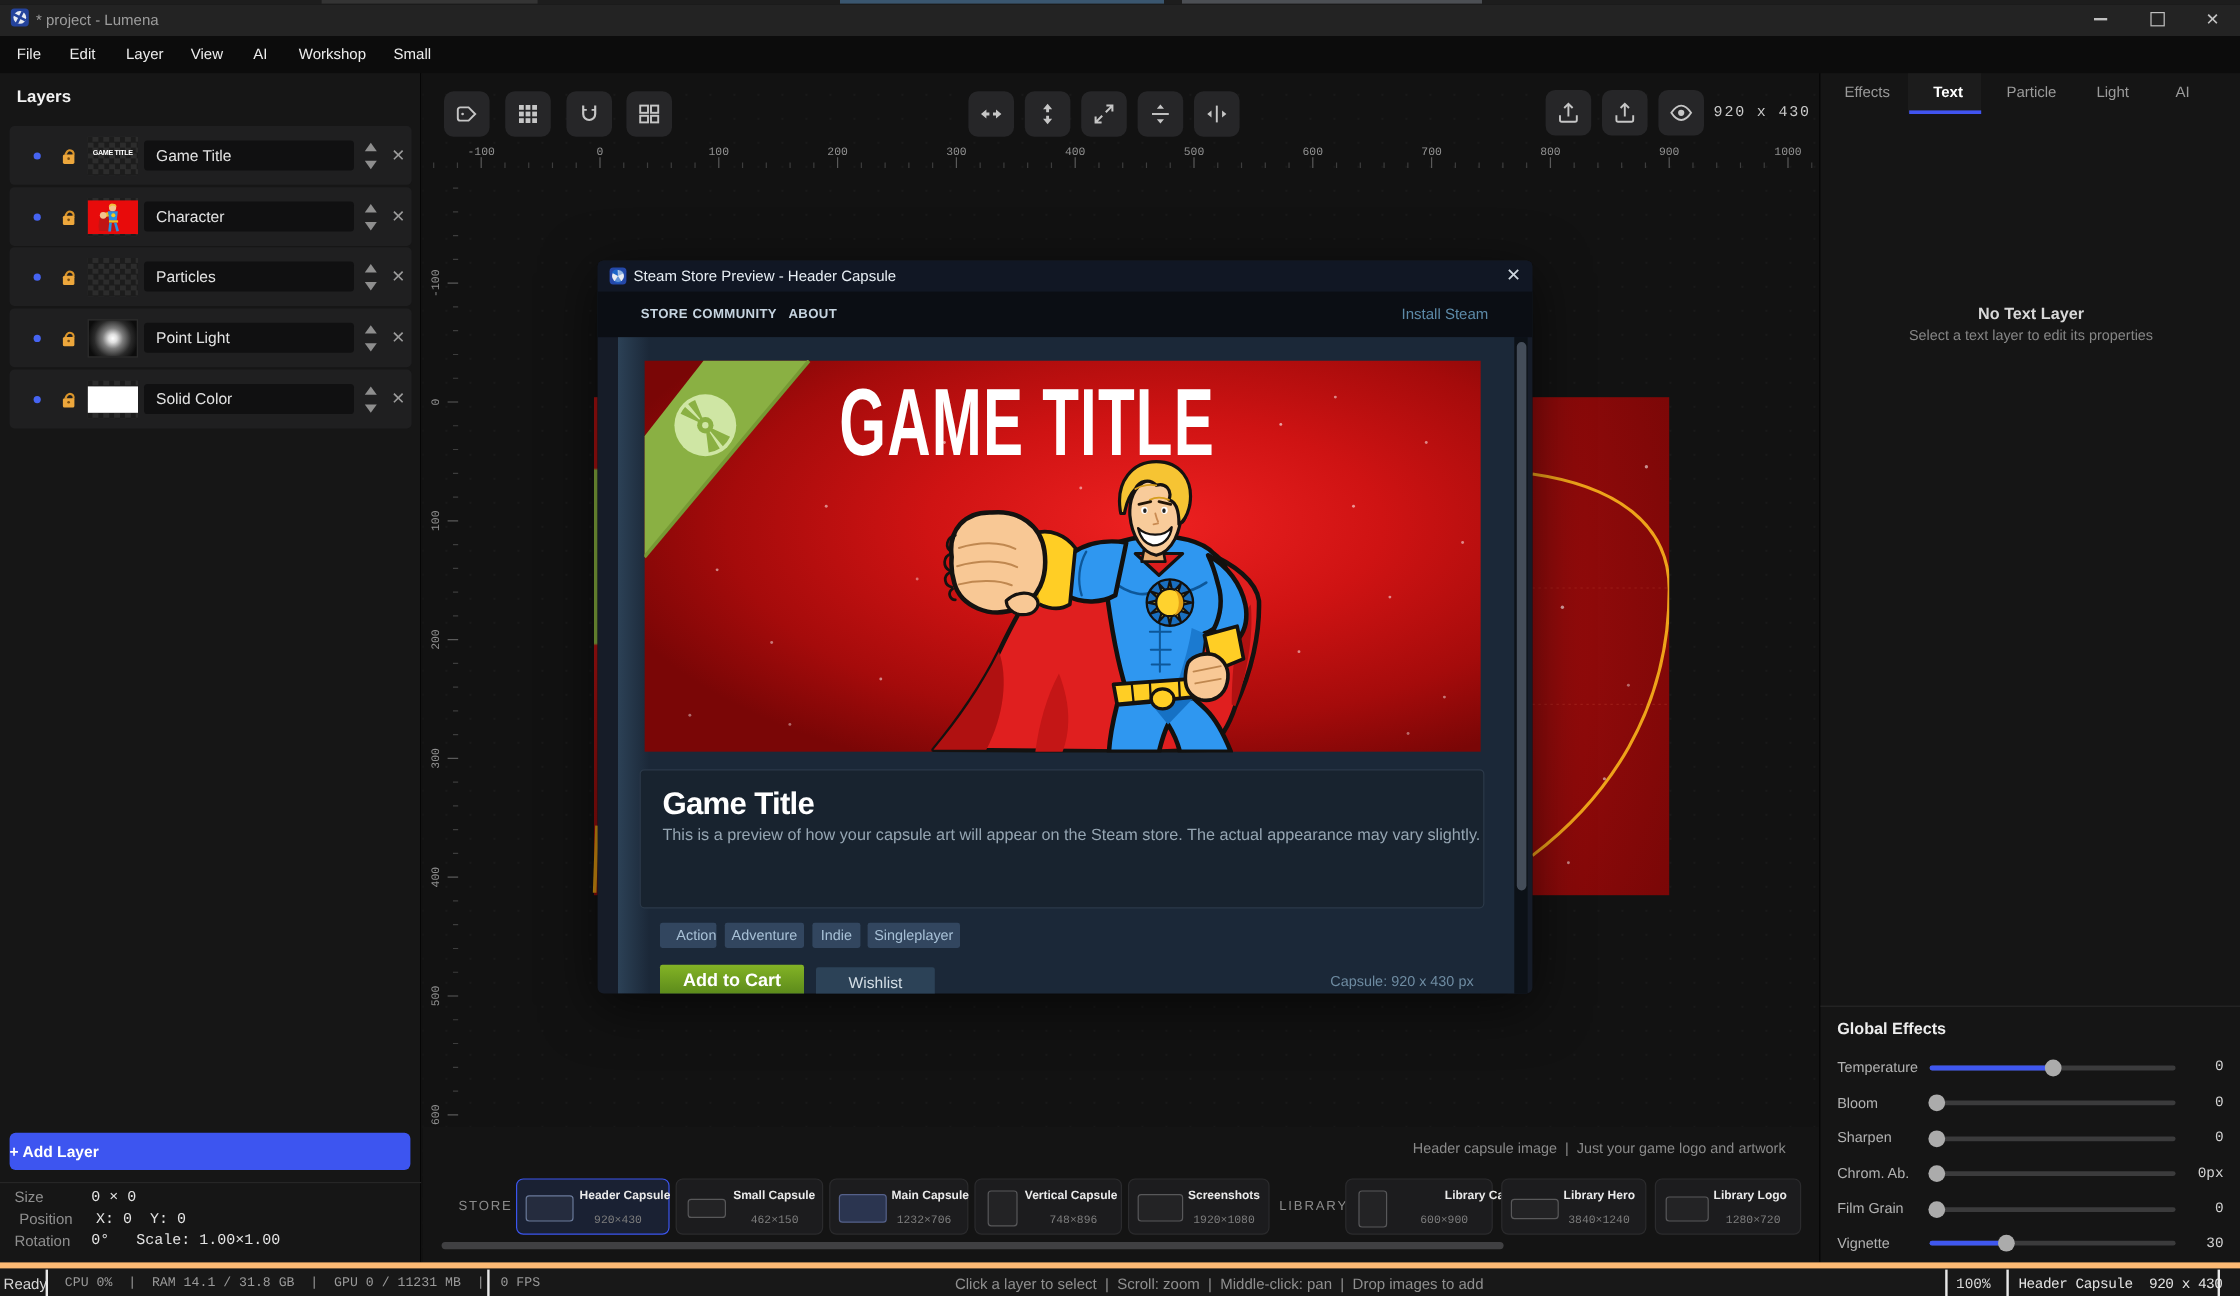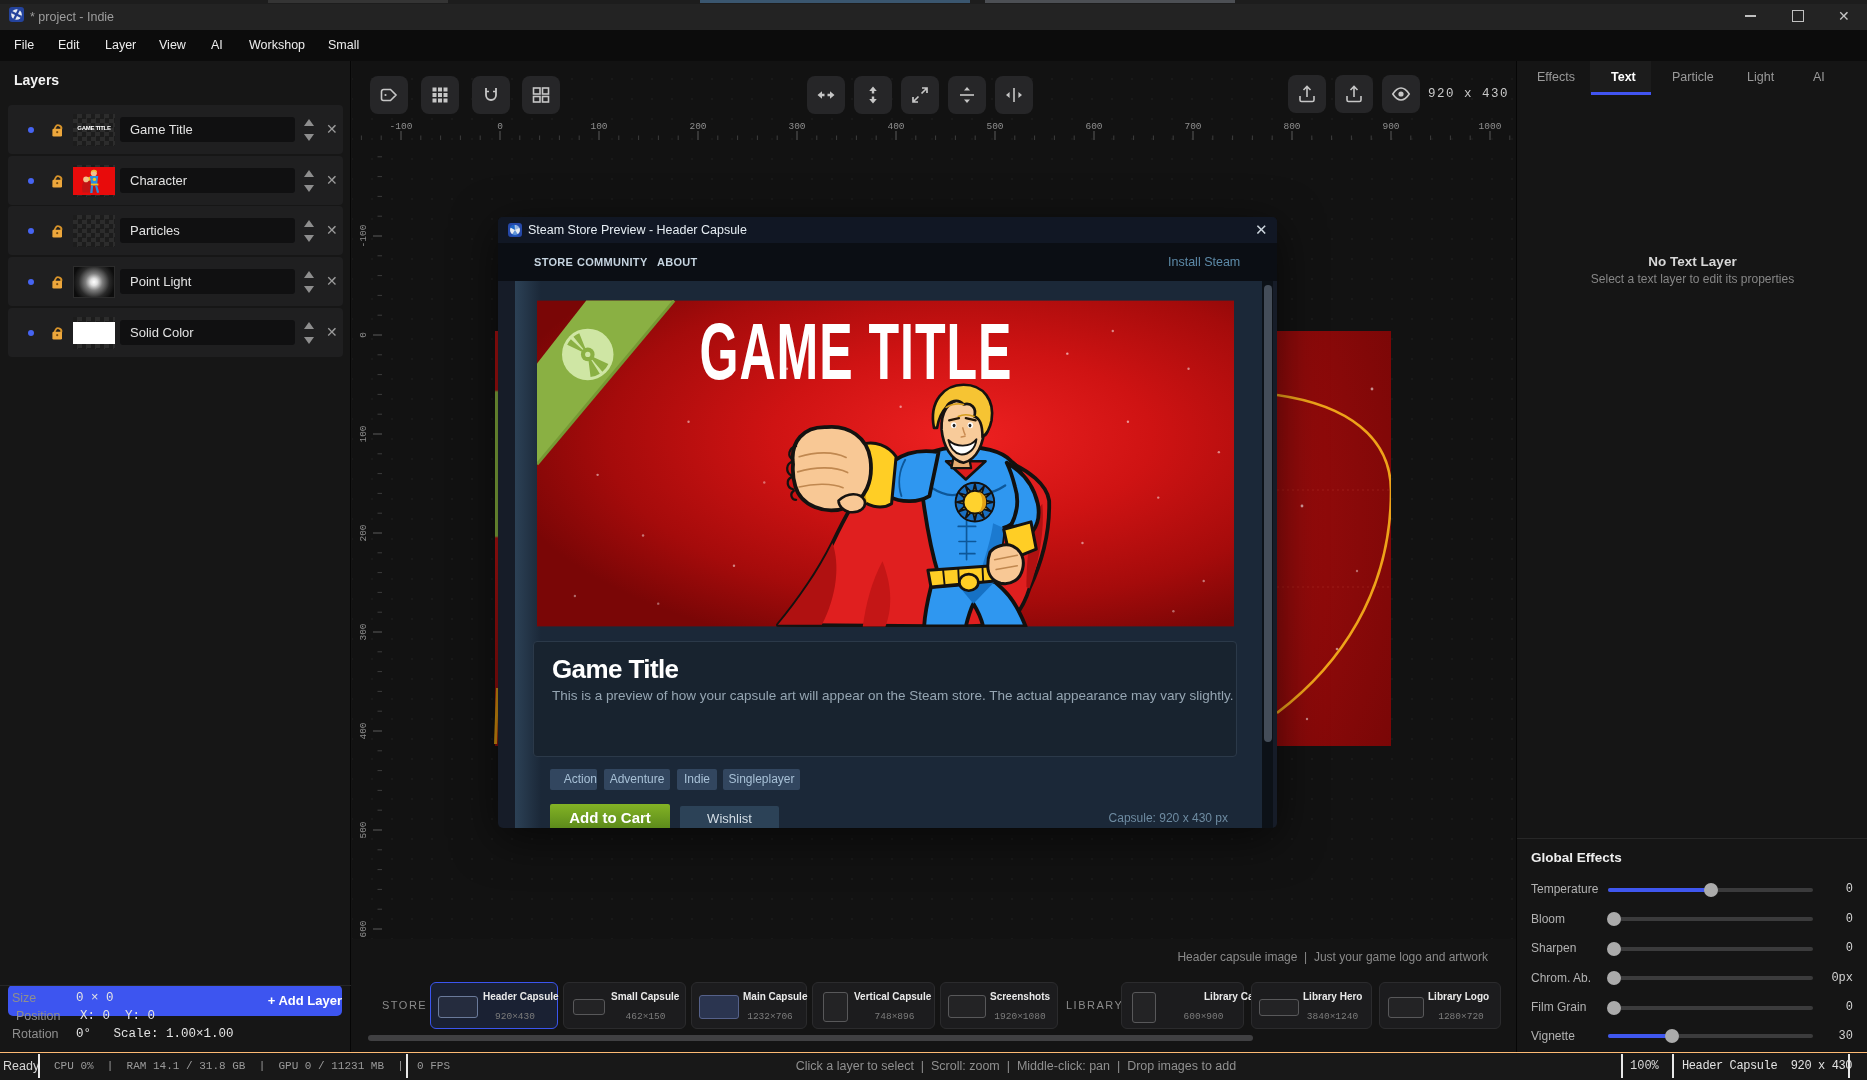--- a/index.html
+++ b/index.html
@@ -42,21 +42,21 @@
   <div class="abs" style="left:0;top:4px;width:1867px;height:26px;background:#232323;"></div>
   <div class="abs" style="left:9px;top:7px;width:15px;height:15px;border-radius:3px;background:#24439c;">
     <svg width="15" height="15">
         <circle cx="7.5" cy="7.5" r="5.3" fill="#e8ecf2"></circle>
     <g stroke="#24439c" stroke-width="2.2">
           <line x1="2.6" y1="5" x2="12.4" y2="10"></line>
           <line x1="10" y1="2.6" x2="5" y2="12.4"></line>
         </g>
       </svg>
   </div>
-  <div class="abs" style="left:30px;top:4px;height:26px;line-height:26px;color:#9d9d9d;font-size:12.5px;">* project - Indie</div>
+  <div class="abs" style="left:30px;top:4px;height:26px;line-height:26px;color:#9d9d9d;font-size:12.5px;">* project - Lumena</div>
   <div class="abs" style="left:1745px;top:15px;width:11px;height:1.5px;background:#c0c0c0;"></div>
   <div class="abs" style="left:1792px;top:10px;width:10px;height:10px;border:1.2px solid #c0c0c0;"></div>
   <div class="abs" style="left:1838px;top:9px;color:#c4c4c4;font-size:14px;line-height:14px;">✕</div>
 
   <div class="abs" style="left:0;top:30px;width:1867px;height:31px;background:#0c0c0c;">
     <div class="menu" style="left:14px;">File</div>
     <div class="menu" style="left:58px;">Edit</div>
     <div class="menu" style="left:105px;">Layer</div>
     <div class="menu" style="left:159px;">View</div>
     <div class="menu" style="left:211px;">AI</div>
@@ -143,21 +143,21 @@
         </svg>
       <div class="lthumb checker">
           <div style="position:absolute;left:0;top:5px;width:42px;height:22px;background:#fff;"></div>
         </div>
       <div class="lname">Solid Color</div>
         <div class="lup"></div>
         <div class="ldn"></div>
         <div class="lx">✕</div>
     </div>
     <div class="abs" style="left:8px;top:883px;width:334px;height:31px;border-radius:5px;background:#3d55f0;
-         text-align:right;line-height:31px;color:#fff;font-size:13px;font-weight:bold;margin-top:41px;">+ Add Layer</div>
+         text-align:left;line-height:31px;color:#fff;font-size:13px;font-weight:bold;">+ Add Layer</div>
     <div class="abs" style="left:0;top:924px;width:351px;height:1px;background:#262626;"></div>
     <div class="abs" style="left:12px;top:930px;width:330px;height:16px;color:#8f8f8f;font-size:12.5px;">Size
       <span class="mono" style="position:absolute;left:64px;color:#e3e3e3;">0 × 0</span></div>
     <div class="abs" style="left:16px;top:948px;width:330px;height:16px;color:#8f8f8f;font-size:12.5px;">Position
       <span class="mono" style="position:absolute;left:64px;color:#e3e3e3;">X: 0&nbsp;&nbsp;Y: 0</span></div>
     <div class="abs" style="left:12px;top:966px;width:330px;height:16px;color:#8f8f8f;font-size:12.5px;">Rotation
       <span class="mono" style="position:absolute;left:64px;color:#e3e3e3;">0°&nbsp;&nbsp;&nbsp;Scale: 1.00×1.00</span></div>
   </div>
 
   <div class="abs" id="canvas" style="left:352px;top:61px;width:1164px;height:991px;background:#121212;overflow:hidden;">
@@ -533,21 +533,21 @@
     <div class="abs" style="left:106px;top:552px;width:66px;height:21px;background:#32465f;border-radius:2px;color:#a7c0d6;font-size:12px;text-align:center;line-height:21px;">Adventure</div>
     <div class="abs" style="left:179px;top:552px;width:40px;height:21px;background:#32465f;border-radius:2px;color:#a7c0d6;font-size:12px;text-align:center;line-height:21px;">Indie</div>
     <div class="abs" style="left:225px;top:552px;width:77px;height:21px;background:#32465f;border-radius:2px;color:#a7c0d6;font-size:12px;text-align:center;line-height:21px;">Singleplayer</div>
 
     <div class="abs" style="left:52px;top:587px;width:120px;height:30px;background:linear-gradient(#83b325,#538119);border-radius:2px;color:#ffffff;font-size:15px;font-weight:bold;text-align:center;line-height:28px;">Add to Cart</div>
     <div class="abs" style="left:182px;top:589px;width:99px;height:26px;background:#2c4257;border-radius:2px;color:#d4dee6;font-size:13px;text-align:center;line-height:26px;">Wishlist</div>
     <div class="abs" style="left:530px;top:594px;width:200px;text-align:right;font-size:12px;color:#6e8ba1;">Capsule: 920 x 430 px</div>
 
   </div>
 
-  <div class="abs" id="statusbar" style="left:0;top:1052px;width:1867px;height:28px;background:#181818;border-top:1px solid #fdba74;box-sizing:border-box;padding-left:40px;">
+  <div class="abs" id="statusbar" style="left:0;top:1052px;width:1867px;height:28px;background:#181818;border-top:5px solid #fdba74;box-sizing:border-box;padding-left:40px;">
     <div class="abs" style="left:3px;top:0;height:27px;line-height:27px;color:#d6d6d6;font-size:12.5px;">Ready</div>
     <div class="wsep" style="left:38px;top:1px;height:24px;"></div>
     <div class="abs mono" style="left:54px;top:0;height:27px;line-height:27px;color:#9a9a9a;font-size:11px;">CPU 0%&nbsp; | &nbsp;RAM 14.1 / 31.8 GB&nbsp; | &nbsp;GPU 0 / 11231 MB&nbsp; | &nbsp;0 FPS</div>
     <div class="wsep" style="left:406px;top:1px;height:24px;"></div>
     <div class="abs" style="left:666px;top:0;width:700px;height:27px;line-height:27px;text-align:center;color:#8f8f8f;font-size:12.5px;">Click a layer to select&nbsp;&nbsp;|&nbsp;&nbsp;Scroll: zoom&nbsp;&nbsp;|&nbsp;&nbsp;Middle-click: pan&nbsp;&nbsp;|&nbsp;&nbsp;Drop images to add</div>
     <div class="wsep" style="left:1621px;top:1px;height:24px;"></div>
     <div class="abs mono" style="left:1630px;top:0;width:40px;height:27px;line-height:27px;color:#d8d8d8;font-size:12px;">100%</div>
     <div class="wsep" style="left:1672px;top:1px;height:24px;"></div>
     <div class="abs mono" style="left:1682px;top:0;height:27px;line-height:27px;color:#e2e2e2;font-size:12px;letter-spacing:-0.4px;">Header Capsule&nbsp;&nbsp;920 x 430</div>
     <div class="wsep" style="left:1848px;top:1px;height:24px;"></div>

